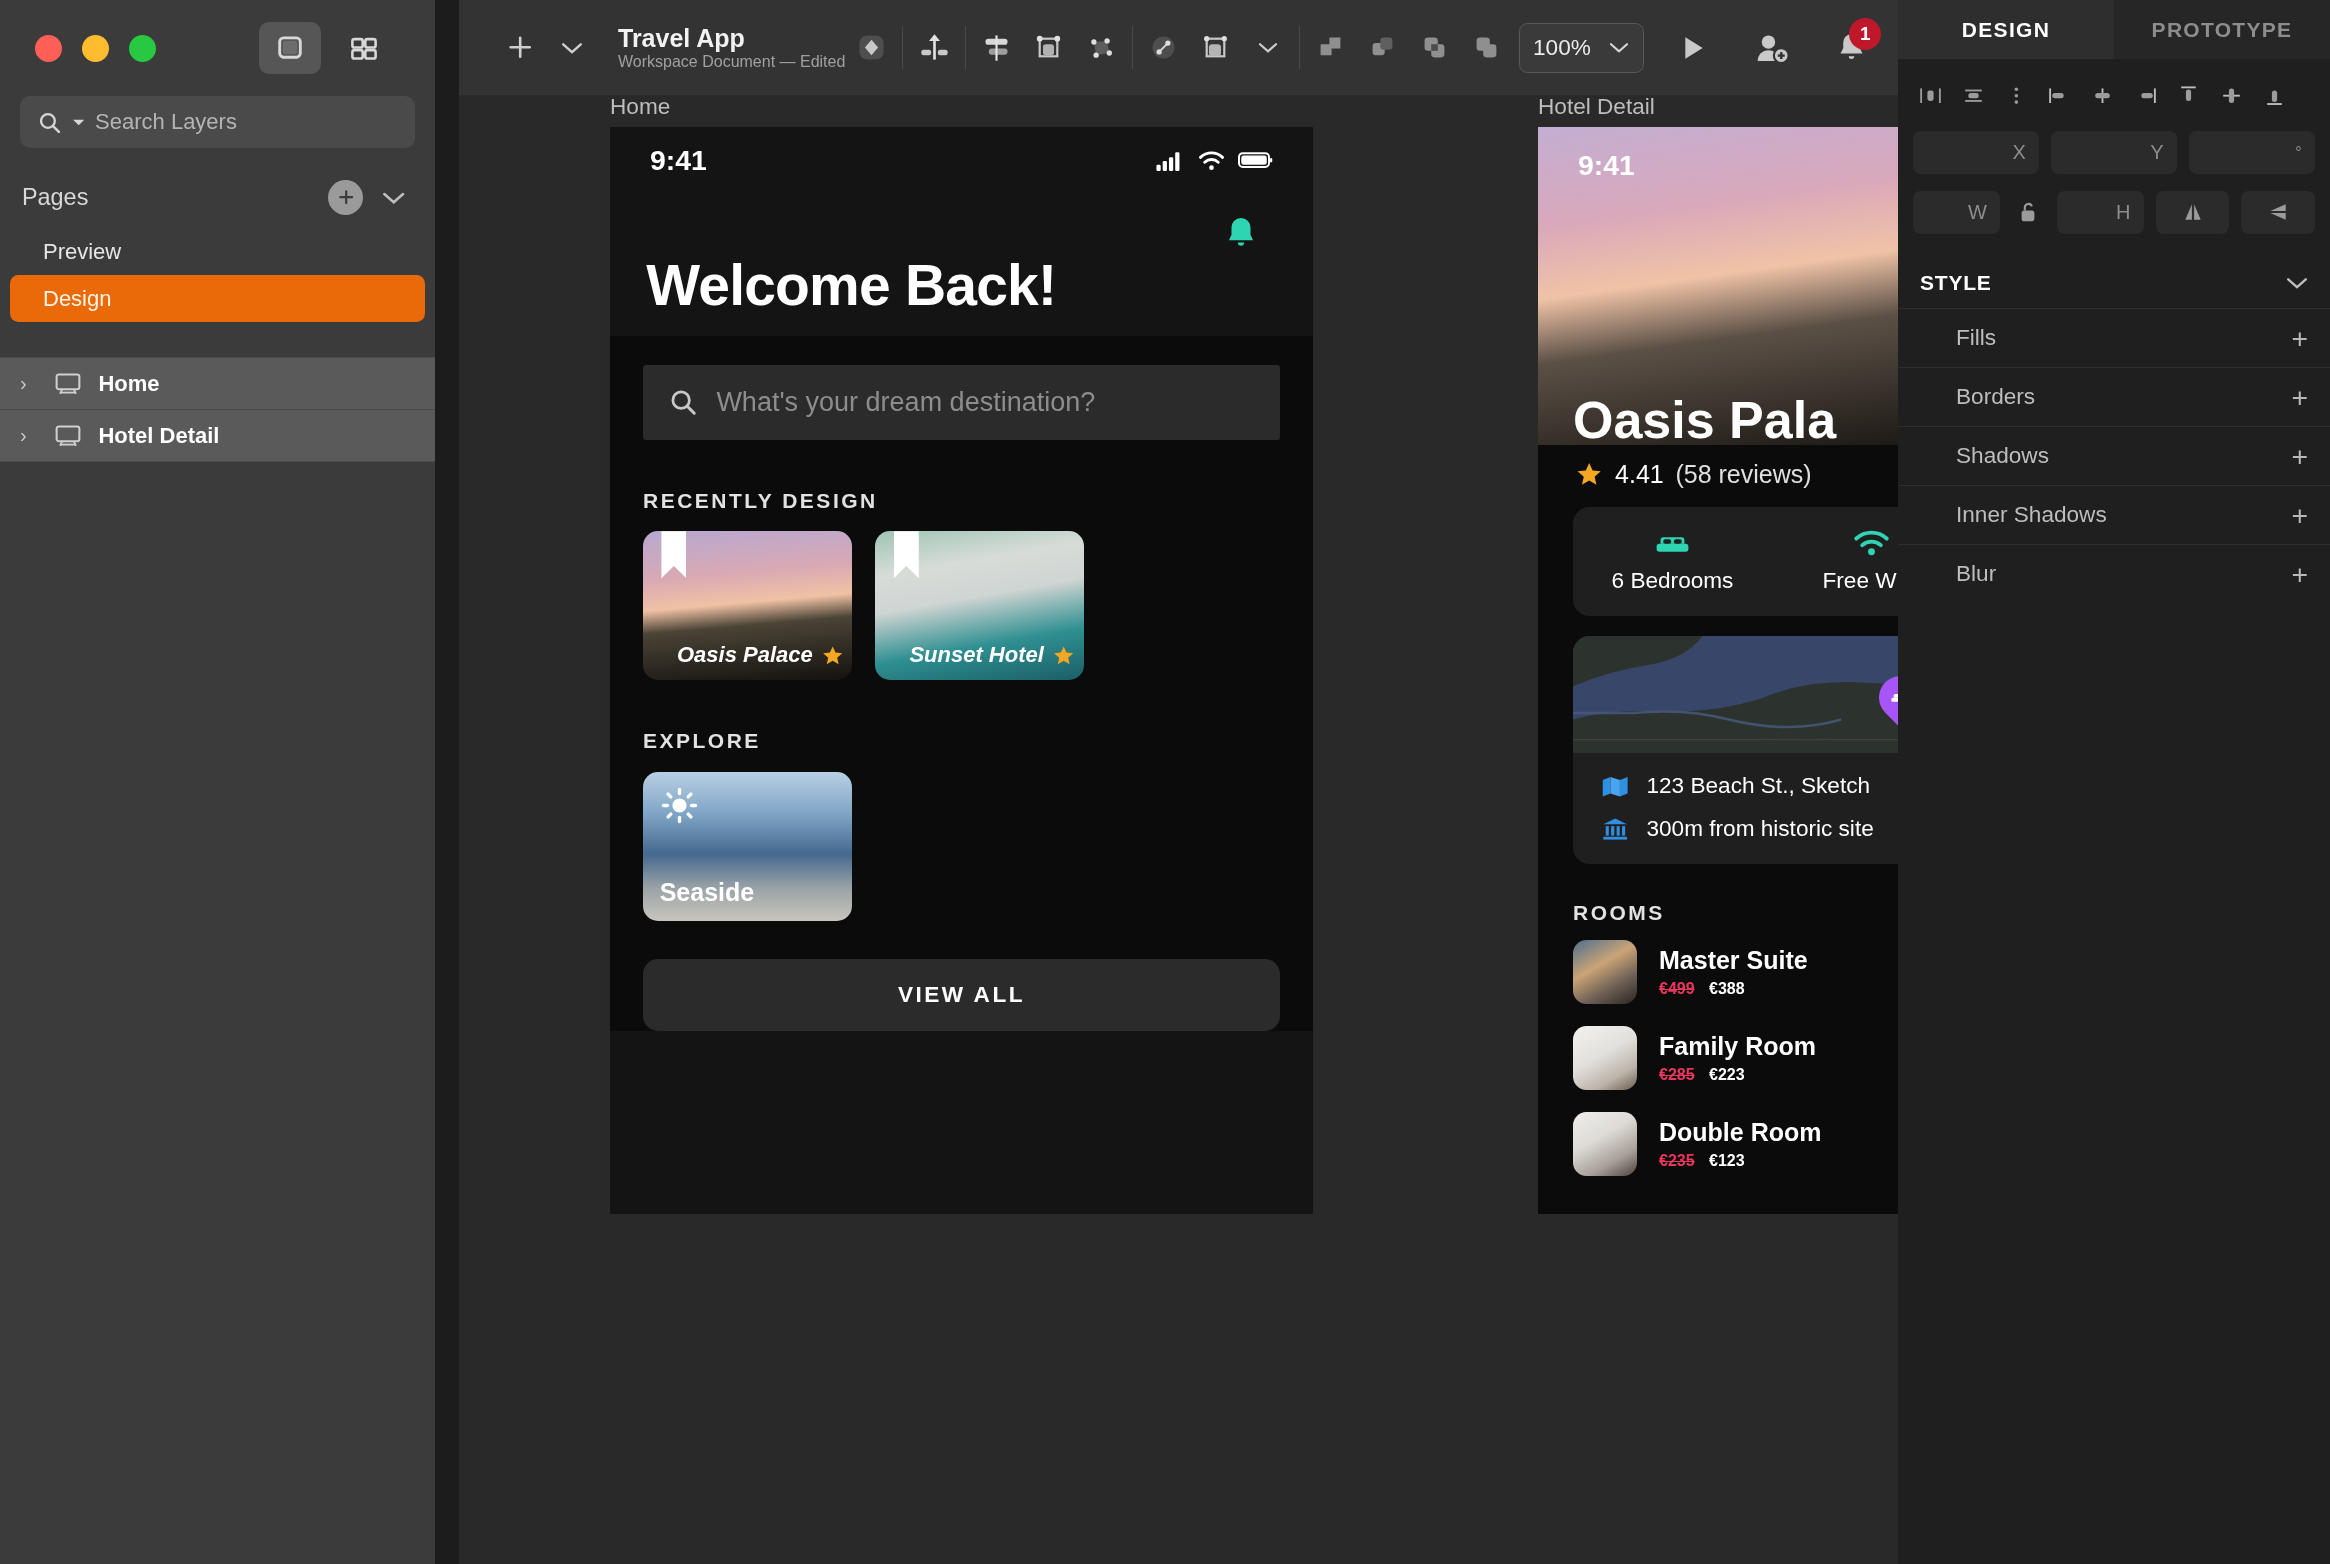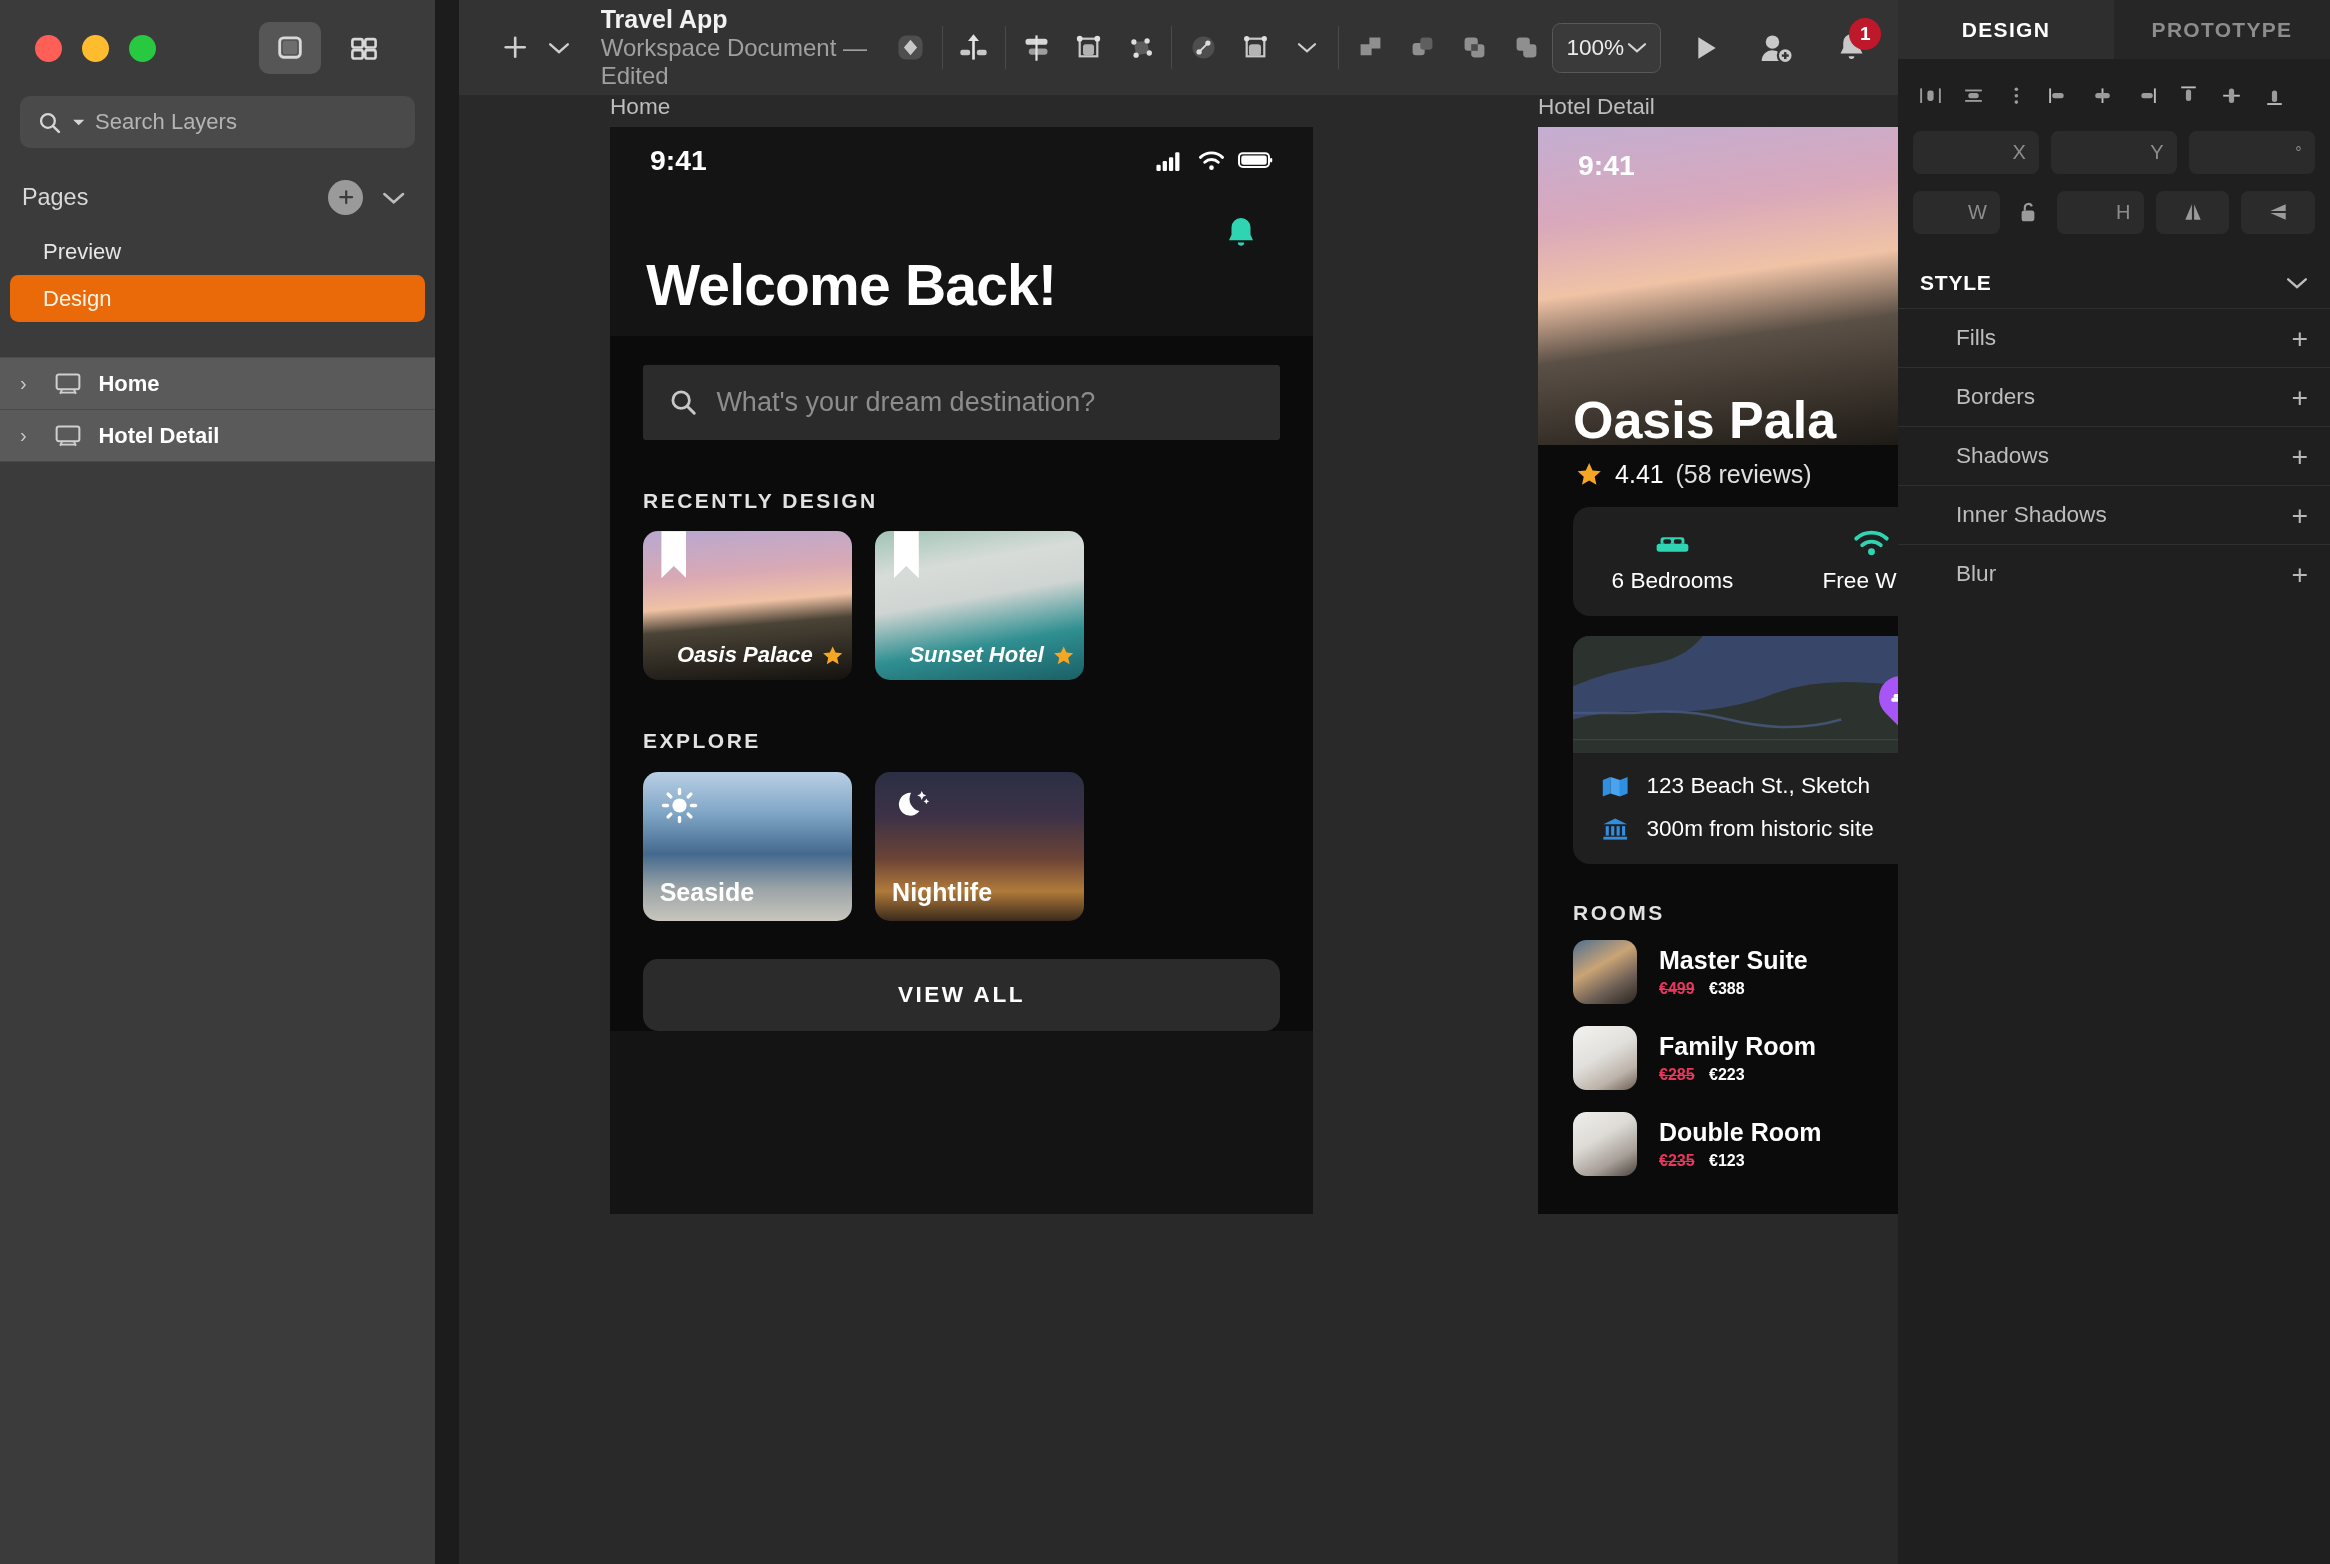--- a/index.html
+++ b/index.html
@@ -41,21 +41,21 @@
 
   
   .main { flex:1; display:flex; flex-direction:column; min-width:0;margin-left:24px; }
   .toolbar { height:96px; background:#333333; display:flex; align-items:center; border-bottom:0.8px solid #2a2a2a; }
   .tb-group { display:flex; align-items:center; height:100%; }
   .tb-sep { width:0.8px; height:43px; background:#4a4a4a; margin:0 5px; }
   .tb-btn { width:52px; height:52px; display:flex; align-items:center; justify-content:center;
             color:#b9b9b9; border-radius:6.7px; }
   .doc-title { margin-left:20px; margin-right:auto; }
   .doc-title .t1 { font-size:25px; font-weight:bold; color:#f2f2f2; line-height:1.15; }
-  .doc-title .t2 { font-size:24px; color:#a0a0a0; }
+  .doc-title .t2 { font-size:16px; color:#a0a0a0; }
   .zoom-sel { width:125px; height:50px; border:0.8px solid #585858; border-radius:8.4px; background:#3a3a3a;
               display:flex; align-items:center; justify-content:space-between; padding:0 13.4px; margin-right:22px; }
   .zoom-sel .zv { font-size:22.6px; color:#ececec; }
   .bell-wrap { position:relative; margin-right:30px; }
   .badge { position:absolute; top:-11.7px; right:-13.4px; min-width:32px; height:32px; border-radius:16px;
            background:#c0182b; color:#fff; font-size:19px; font-weight:bold;
            display:flex; align-items:center; justify-content:center; padding:0 6.7px; }
 
   .canvas { flex:1; background:#292929; position:relative; overflow:hidden; }
 
@@ -486,30 +486,20 @@
                       <line x1="19.8" y1="12" x2="22.4" y2="12"></line>
                       <line x1="4.6" y1="4.6" x2="6.4" y2="6.4"></line>
                       <line x1="17.6" y1="17.6" x2="19.4" y2="19.4"></line>
                       <line x1="4.6" y1="19.4" x2="6.4" y2="17.6"></line>
                       <line x1="17.6" y1="6.4" x2="19.4" y2="4.6"></line>
                     </g>
                   </svg>
               </span>
               <div class="lab">Seaside</div>
             </div>
-            <div class="ecard" style="background:linear-gradient(180deg,#2b2f44 0%,#3d3247 30%,#6b4336 58%,#b07a3a 80%,#3a2a1c 100%);">
-              <span class="ic">
-                <svg width="37" height="37" viewBox="0 0 24 24">
-                    <path d="M16.5 15.6 a7.4 7.4 0 1 1 -5.4 -11.8 a8 8 0 0 0 5.4 11.8 Z" fill="#fff"></path>
-                    <path d="M18 2.6 l.9 2 2 .9 -2 .9 -.9 2 -.9-2 -2-.9 2-.9 Z" fill="#fff"></path>
-                    <path d="M21 7.4 l.6 1.3 1.3.6 -1.3.6 -.6 1.3 -.6-1.3 -1.3-.6 1.3-.6 Z" fill="#fff"></path>
-                  </svg>
-              </span>
-              <div class="lab">Nightlife</div>
-            </div>
           </div>
 
           <div class="viewall">VIEW ALL</div>
         </div>
       </div>
 
       <div class="artboard-label" style="left:1079px; top:-1.7px;">Hotel Detail</div>
 
       <div class="phone" id="ab-hotel">
         <div class="hero" style="background:linear-gradient(172deg,#c3aed2 0%,#d9a8bb 26%,#f0c3a6 45%,#5b5046 62%,#171410 100%);">

